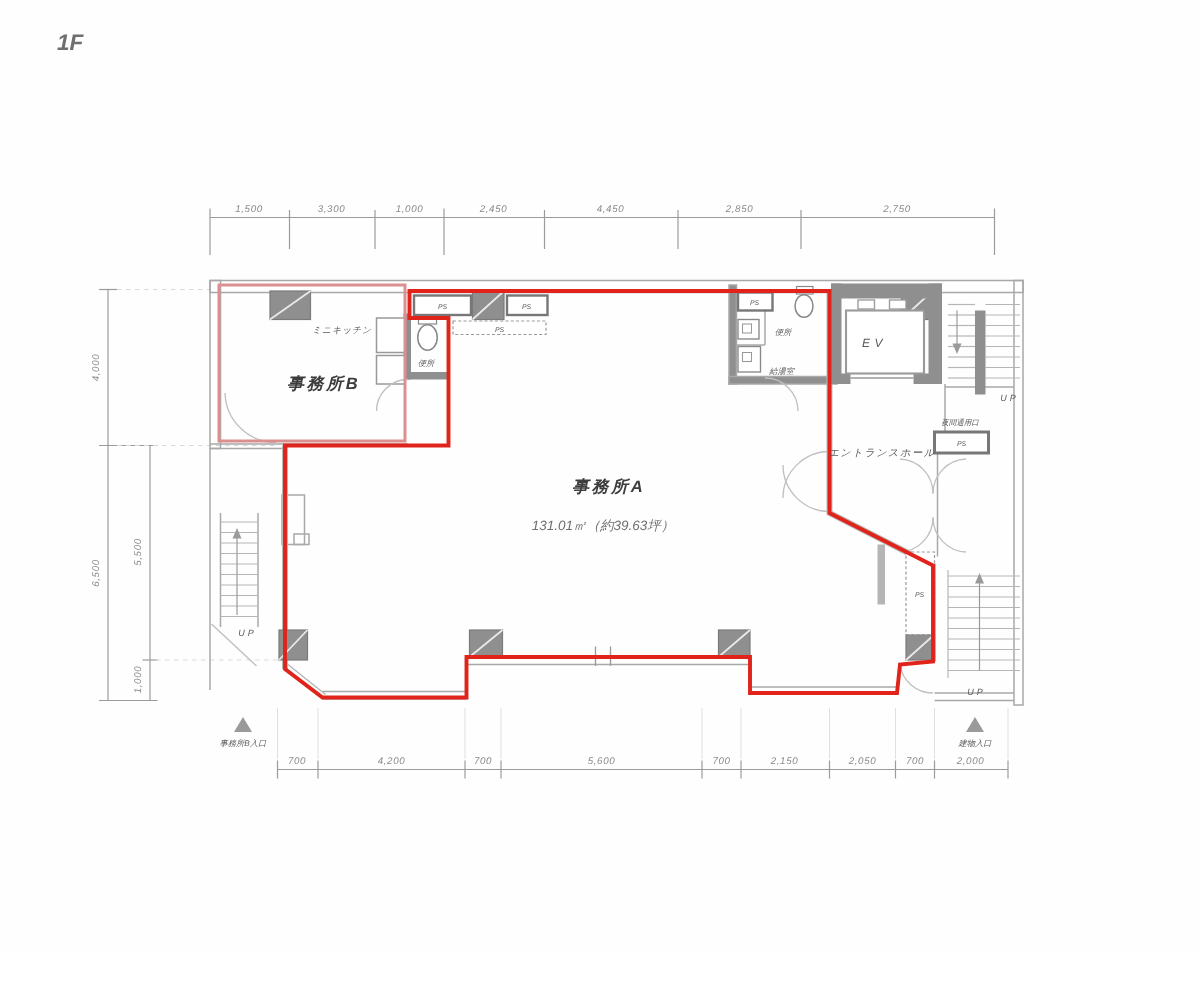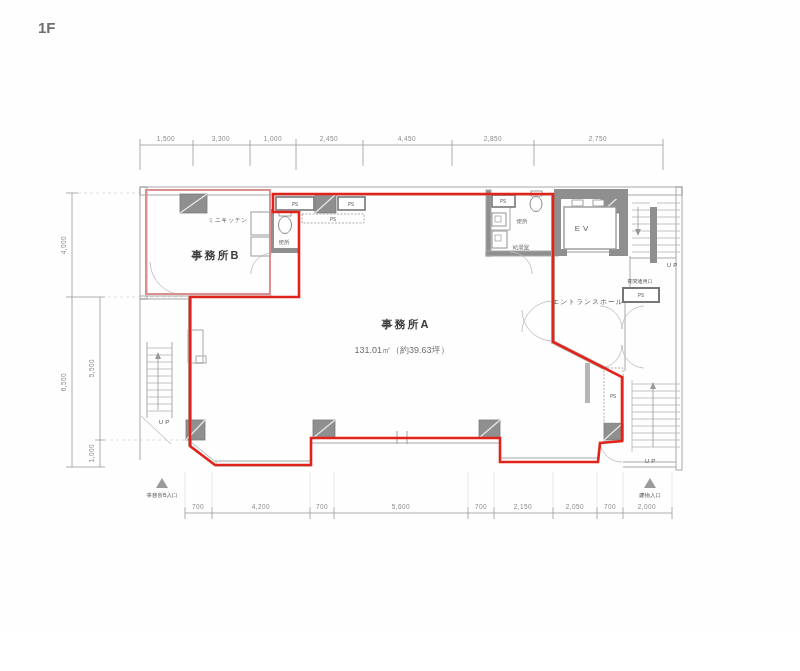--- a/index.html
+++ b/index.html
@@ -1,17 +1,17 @@
 <!DOCTYPE html>
 <html><head>
 <meta charset="utf-8">
 <style>
   html,body{margin:0;padding:0;background:#ffffff;}
   body{font-family:"Liberation Sans",sans-serif;}
-  .stage{position:relative;width:800px;height:635px;background:#fefefe;overflow:hidden;}
+  .stage{position:relative;width:800px;height:635px;background:#fefefe;overflow:hidden;font-style:italic;}
   svg{display:block;}
   text{fill:#6f6f6f;}
   .dim{font-size:6.5px;letter-spacing:.4px;fill:#8a8a8a;}
   .rlabel{fill:#3d3d3d;}
   .small{fill:#5a5a5a;}
 </style>
 </head>
 <body>
 
 <div class="stage">

